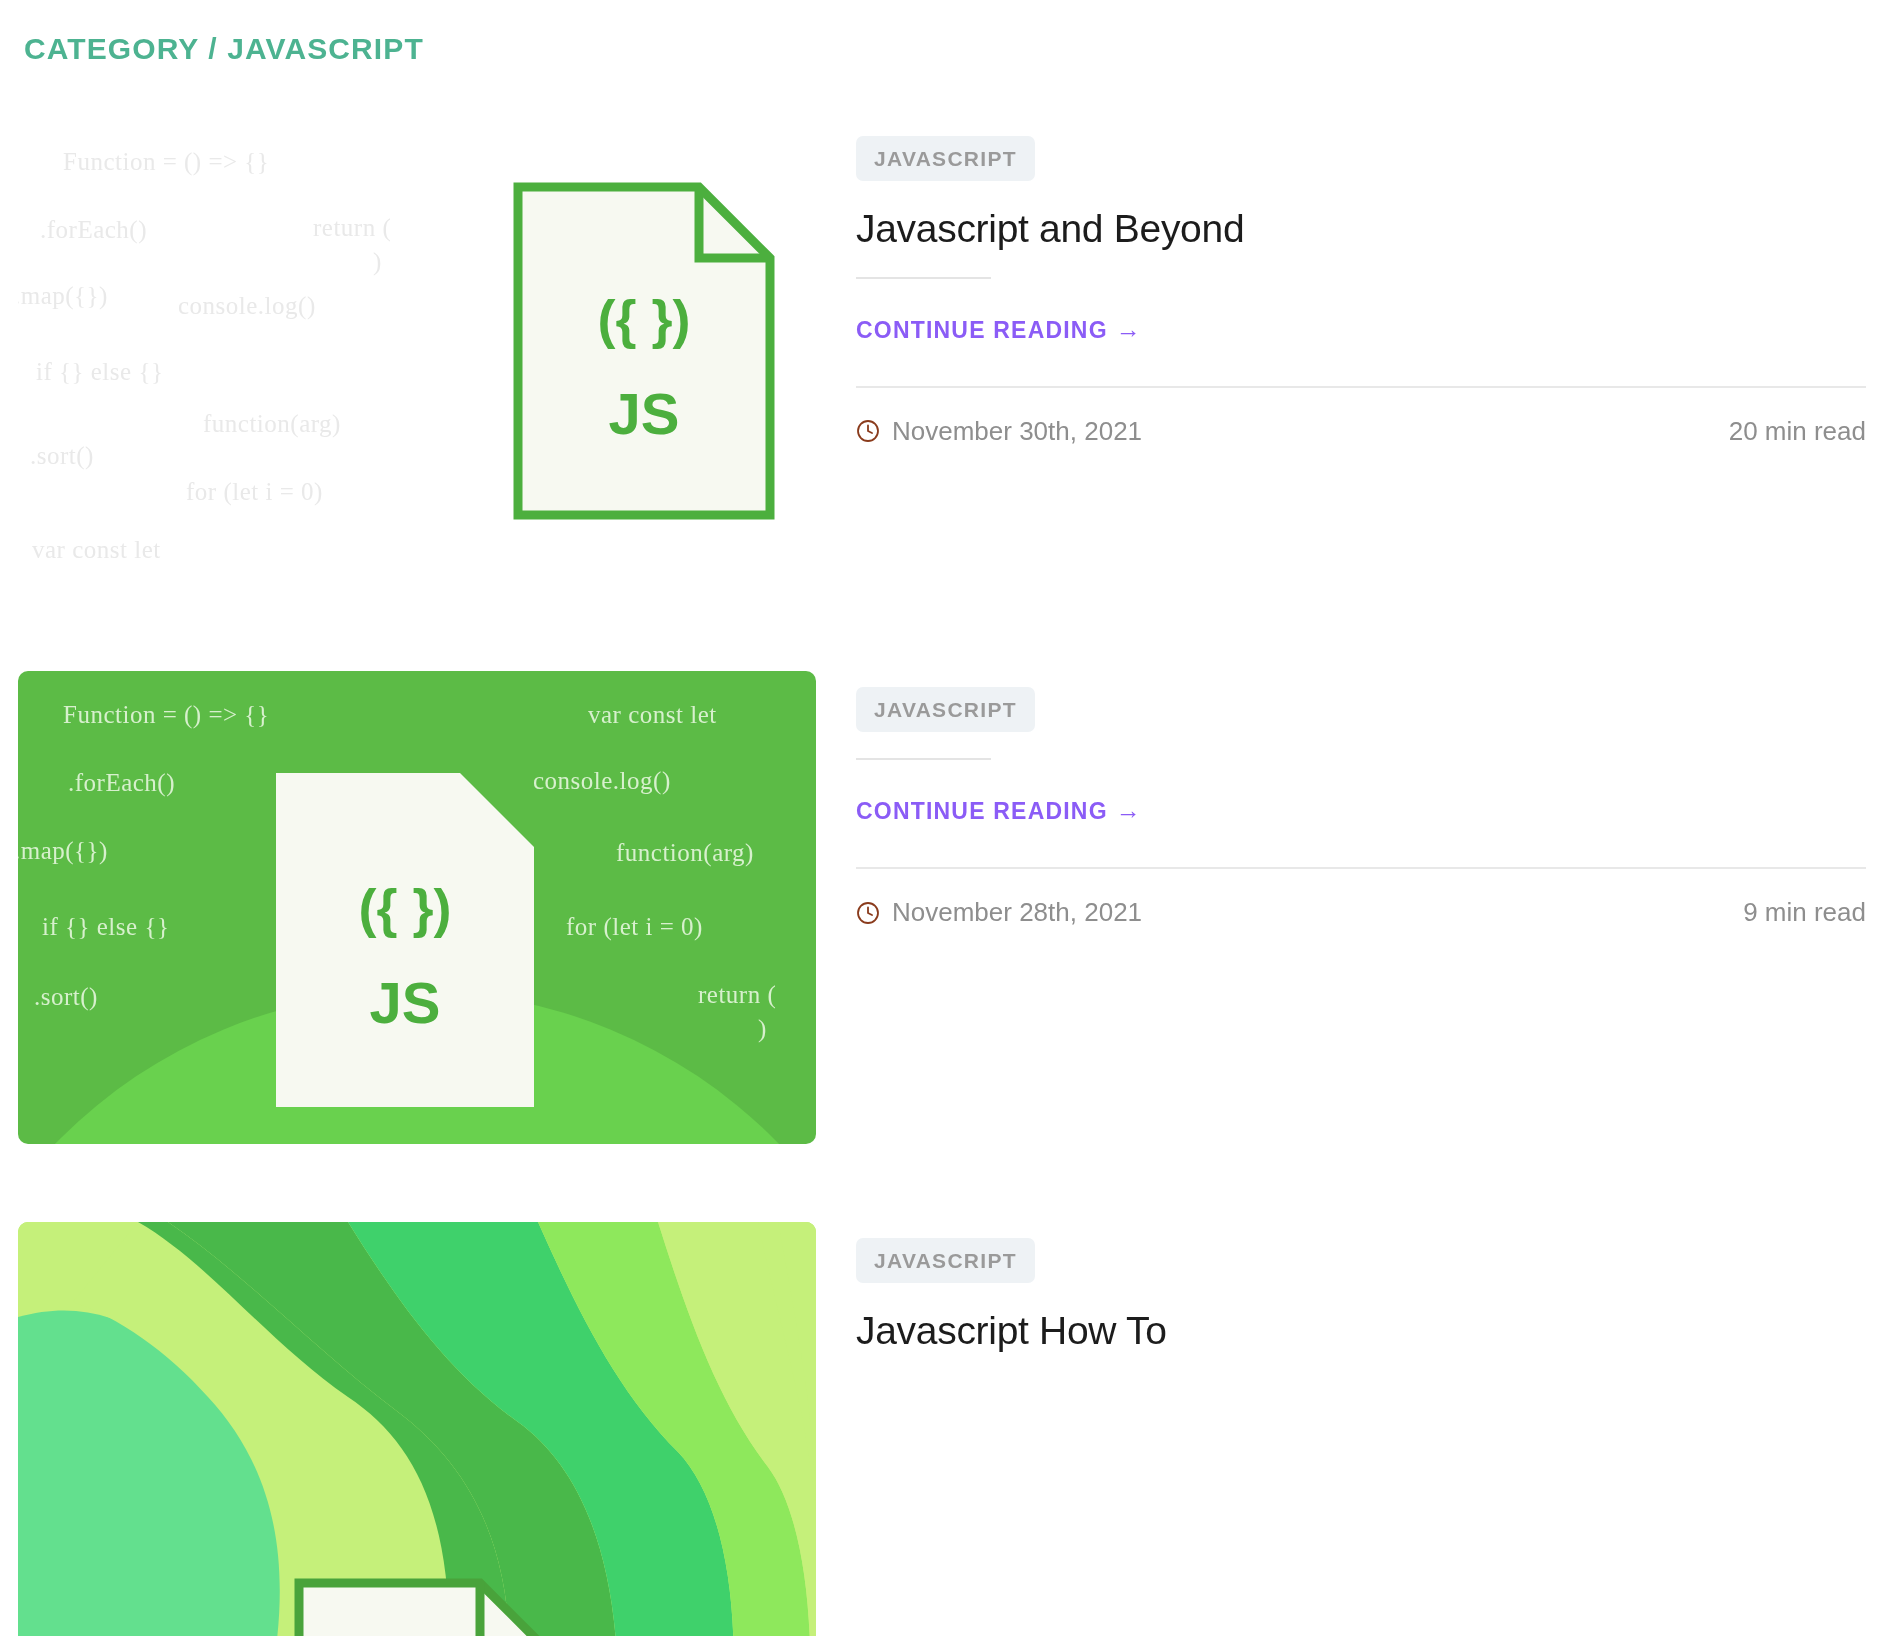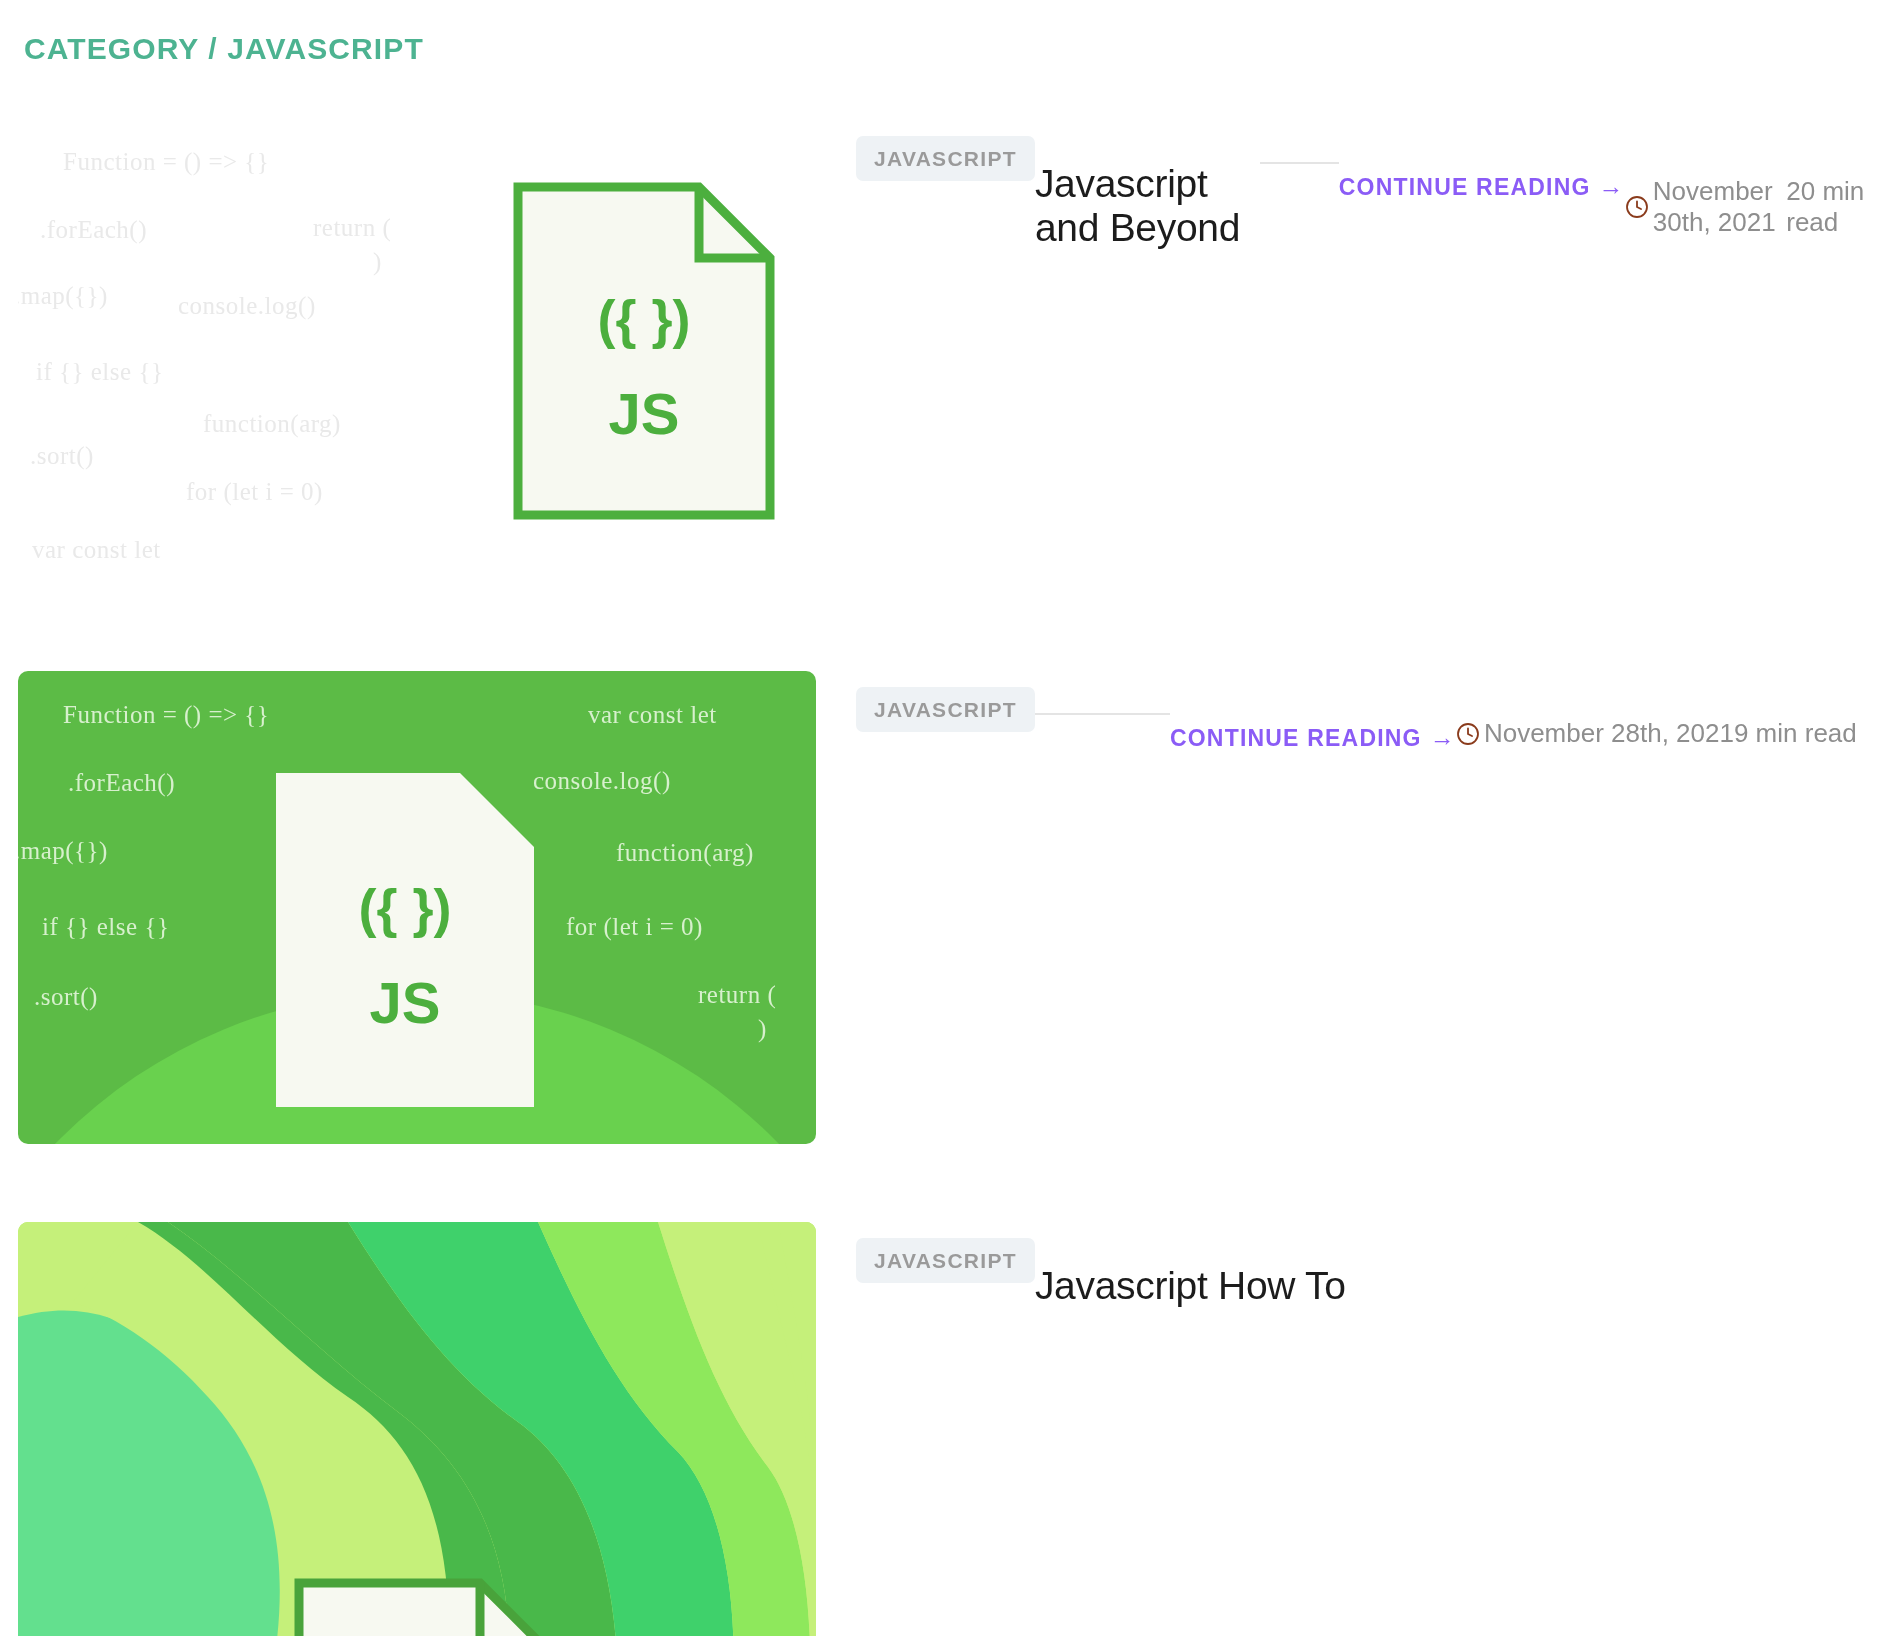--- a/index.html
+++ b/index.html
@@ -70,21 +70,21 @@
 
   
   .waves svg { position:absolute; inset:0; width:100%; height:100%; }
 
   
   .info {
     flex:1 1 auto;
     min-width:0;
     padding-top:16px;
     display:flex;
-    flex-direction:row;
+    flex-direction:column;
   }
   .badge {
     display:inline-block;
     align-self:flex-start;
     background:#eef2f5;
     color:#9a9a9a;
     font-size:21px;
     font-weight:bold;
     letter-spacing:1.3px;
     padding:11px 18px 10px 18px;
@@ -118,21 +118,21 @@
     margin-top:42px;
   }
   .meta {
     display:flex;
     align-items:center;
     justify-content:space-between;
     margin-top:28px;
     font-size:26px;
     color:#8e8e8e;
   }
-  .meta-left { display:flex; align-items:center; column-gap:4px; }
+  .meta-left { display:flex; align-items:center; column-gap:12px; }
   .clock { width:24px; height:24px; flex:0 0 24px; }
 </style>
 </head>
 <body>
 
 <div class="page">
 
   <div class="cat-heading">CATEGORY / JAVASCRIPT</div>
 
   <div class="post-list">

